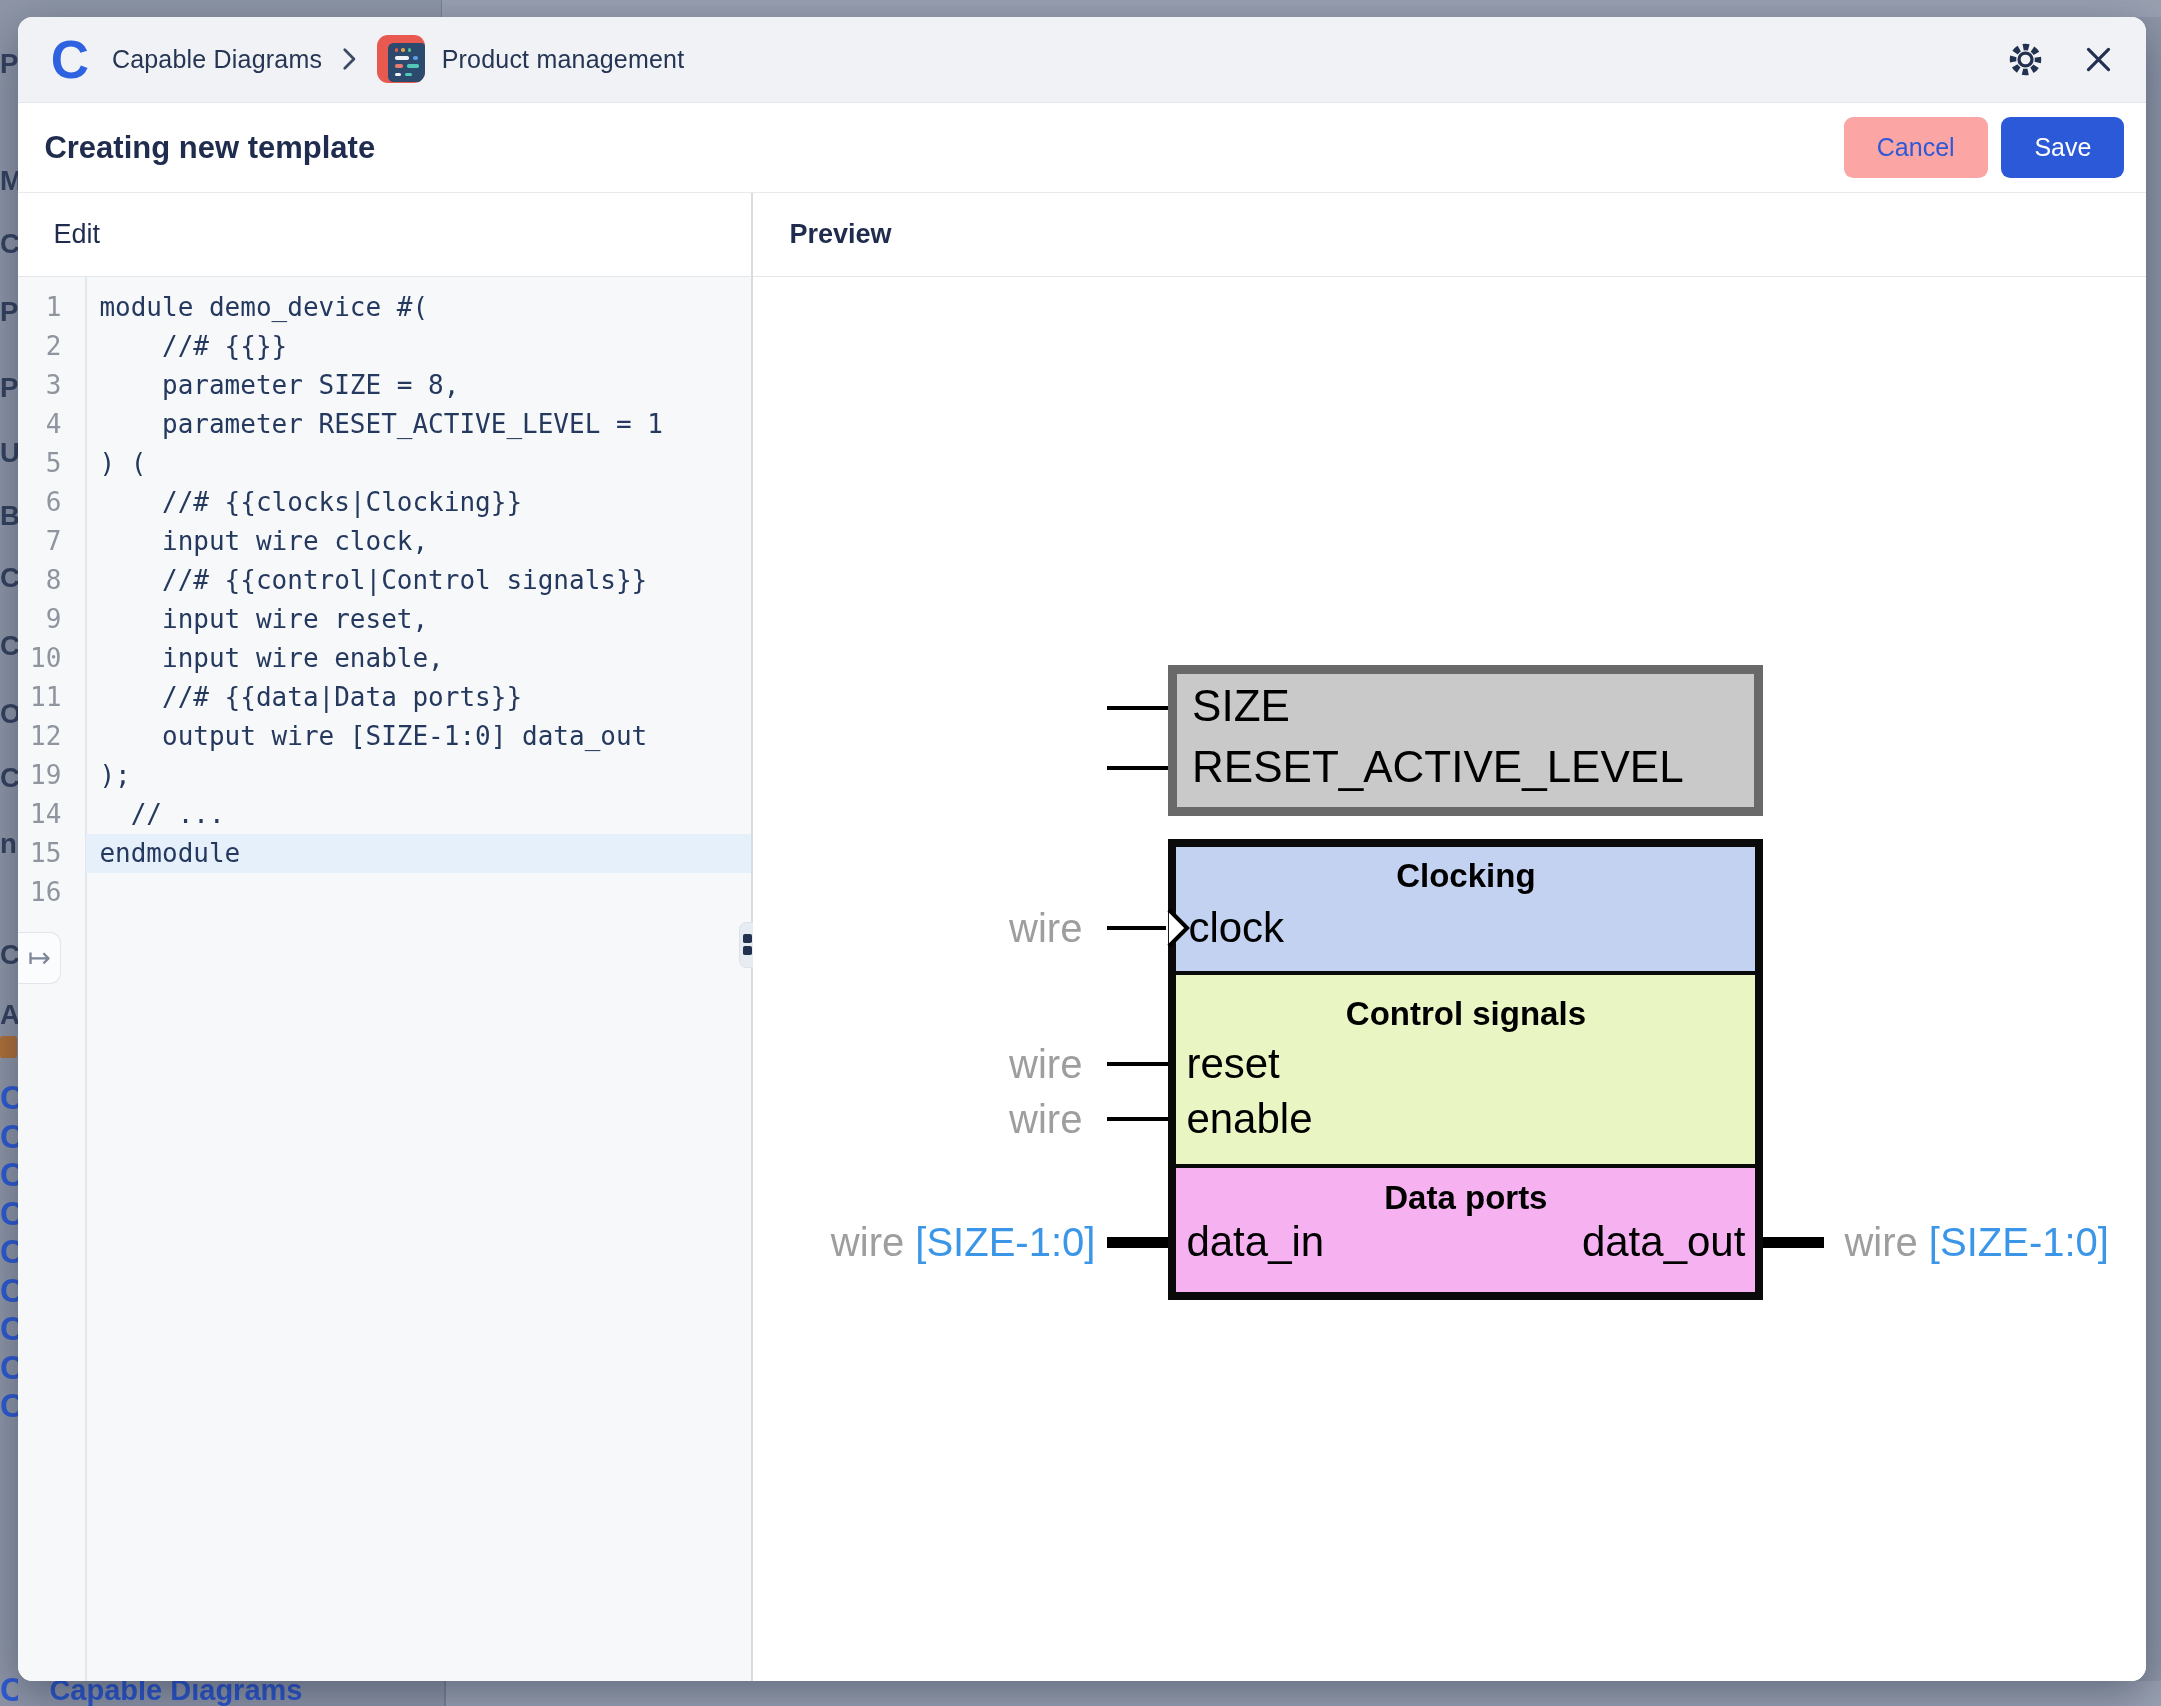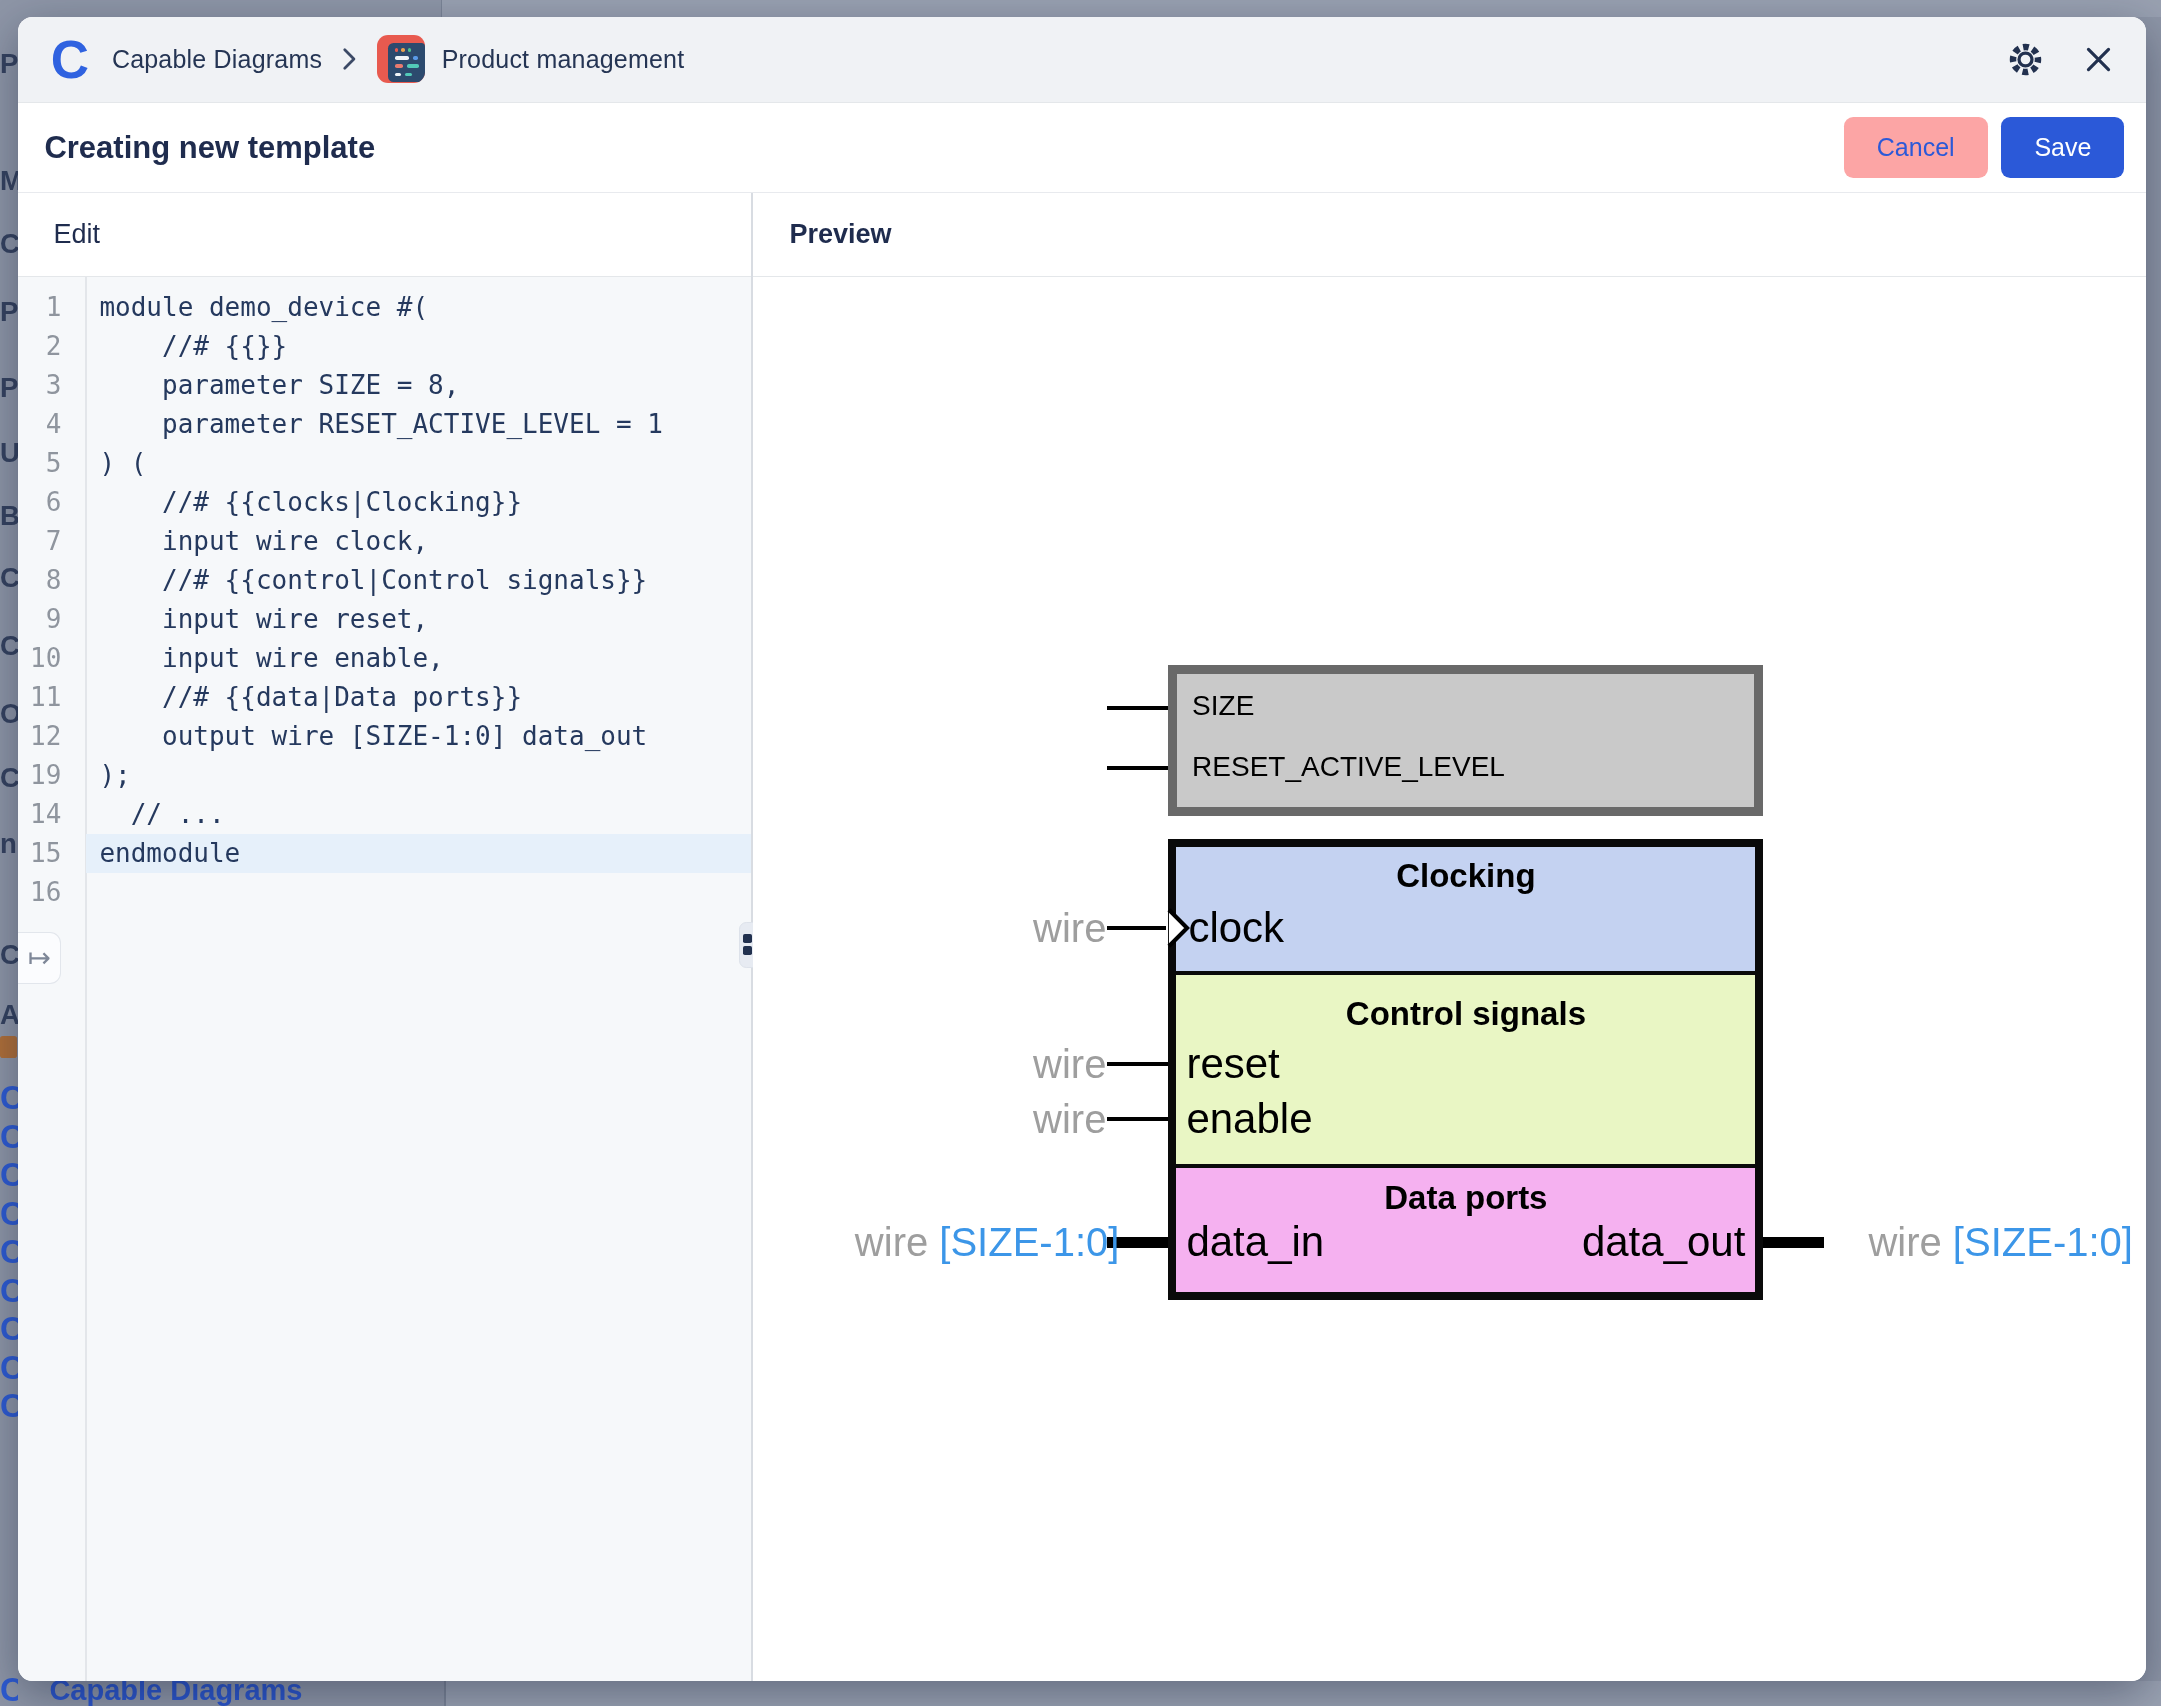--- a/index.html
+++ b/index.html
@@ -62,30 +62,30 @@
   .drag-handle{position:absolute;left:721px;top:645px;width:26px;height:44px;background:#e7ebf2;border:0.9px solid #dde2ea;border-radius:7.3px;display:grid;grid-template-columns:8.3px 8.3px;grid-template-rows:8.3px 8.3px;gap:3.7px;align-content:center;justify-content:center;cursor:col-resize;}
   .drag-handle i{background:#22314f;border-radius:1.8px;display:block;}
   .expand-tab{position:absolute;left:0;top:655px;width:42px;height:50px;background:#fbfcfe;border:0.9px solid #e2e6ec;border-left:none;border-radius:0 11px 11px 0;display:flex;align-items:center;justify-content:center;cursor:pointer;}
   .expand-tab span{font-family:"DejaVu Sans",sans-serif;font-size:27.5px;color:#7e8798;line-height:27.5px;}
 
   .preview{position:absolute;left:735px;top:0;right:0;height:100%;background:#ffffff;overflow:hidden;}
 
   
   .dg{position:absolute;font-family:"Liberation Sans",sans-serif;}
   .param-box{left:415px;top:388px;width:595px;height:151px;background:#c9c9c9;border:9.2px solid #696969;box-sizing:border-box;padding:1.8px 0 0 14.7px;}
-  .param-line{font-size:28px;line-height:61px;color:#000;}
+  .param-line{font-size:44px;line-height:61px;color:#000;}
   .stub{position:absolute;background:#000;}
   .block{left:415px;top:562px;width:595px;height:461px;border:8.3px solid #0a0a0a;box-sizing:border-box;}
   .sec{width:100%;box-sizing:border-box;}
   .sec.clocking{height:124px;background:#c4d2f1;}
   .sec.control{height:193px;background:#e9f6c4;border-top:4.6px solid #0a0a0a;}
   .sec.data{height:128px;background:#f5b1f0;border-top:4.6px solid #0a0a0a;}
   .sec-title{position:absolute;left:415px;width:595px;text-align:center;font-size:33px;font-weight:bold;color:#000;height:40px;line-height:40px;}
   .port{position:absolute;font-size:42px;color:#000;height:42px;line-height:42px;}
-  .wire-label{position:absolute;left:0;width:329px;text-align:right;font-size:40px;color:#9e9e9e;height:42px;line-height:42px;white-space:nowrap;padding-left:24px;}
+  .wire-label{position:absolute;left:0;width:329px;text-align:right;font-size:40px;color:#9e9e9e;height:42px;line-height:42px;white-space:nowrap;}
   .wire-label .bus,.bus{color:#3c96e8;}
   .chev{position:absolute;left:413px;top:631px;}
 </style>
 </head>
 <body>
 
 <div class="bg">
   <div class="bg-top-light"></div>
   <div class="bg-top-line"></div>
   <div class="bg-bottom-light"></div>

